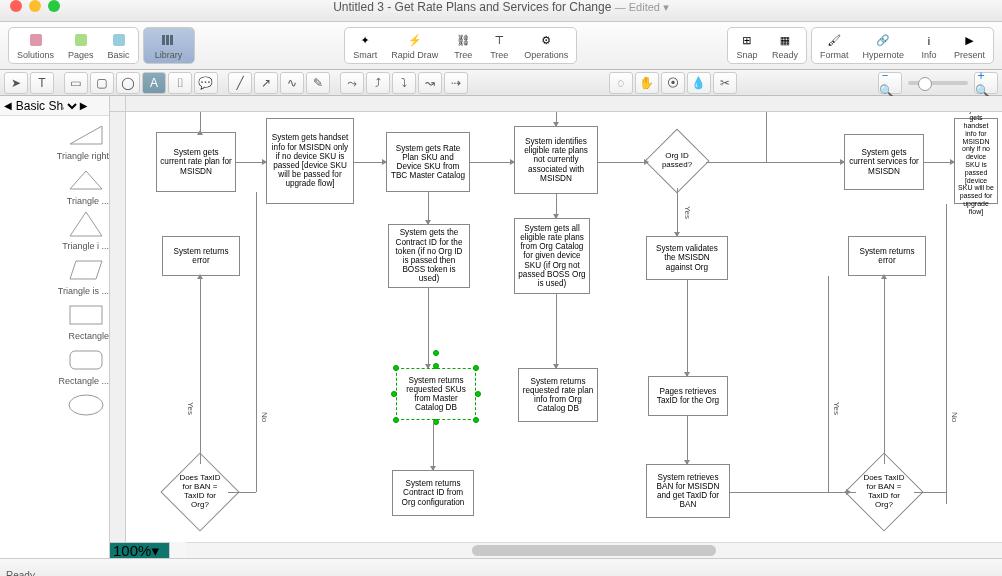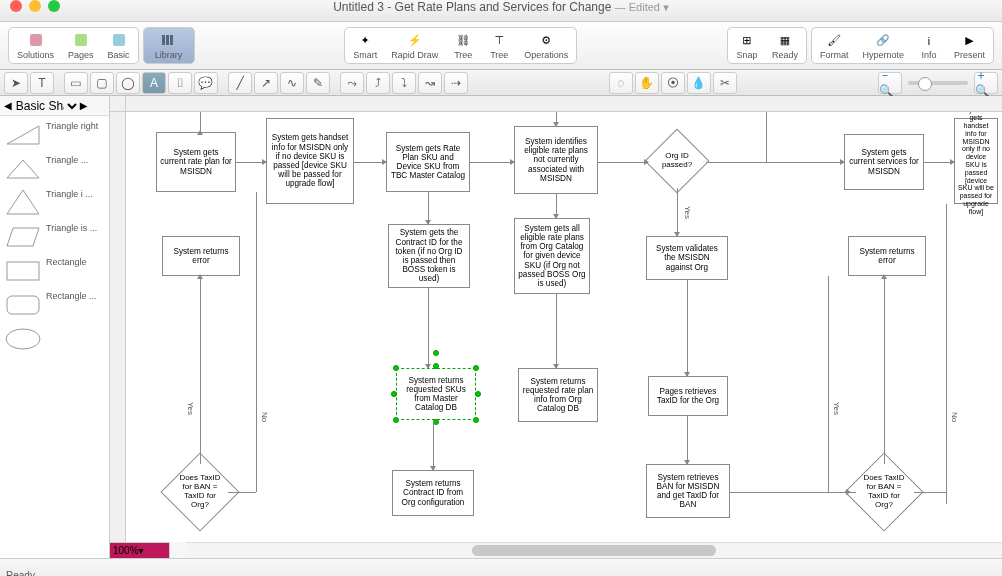--- a/index.html
+++ b/index.html
@@ -21,42 +21,42 @@
 .ttbtn{width:24px;height:22px;border:1px solid #ccc;border-radius:3px;background:linear-gradient(#fff,#f0f0f0);display:flex;align-items:center;justify-content:center;cursor:pointer;font-size:12px;color:#555}
 .ttbtn.sel{background:linear-gradient(#8ab,#79a);color:#fff}
 .ttgap{width:6px}
 .zoomslider{width:60px;height:4px;background:#ccc;border-radius:2px;margin:0 4px;position:relative}
 .zoomslider::after{content:"";position:absolute;left:10px;top:-4px;width:12px;height:12px;background:#fff;border:1px solid #999;border-radius:50%}
 .main{display:flex;height:462px}
 .sidebar{width:110px;background:#fff;border-right:1px solid #ccc;display:flex;flex-direction:column}
 .sbheader{height:20px;border-bottom:1px solid #ddd;display:flex;align-items:center;padding:0 4px;font-size:10px;background:#f7f7f7}
 .sbheader select{font-size:12px;border:none;background:transparent;width:68px}
 .sblist{flex:1;overflow:hidden;padding:2px 0}
-.sbitem{display:flex;flex-direction:row;align-items:flex-start;padding:2px 0}
+.sbitem{display:flex;flex-direction:column;align-items:flex-end;padding:2px 0}
 .sbshape{width:46px;height:30px;display:flex;align-items:center;justify-content:center}
 .sblabeltext{font-size:9px;color:#555;margin-top:1px;text-align:center;max-width:100px;overflow:hidden;text-overflow:ellipsis;white-space:nowrap}
 .canvas-wrap{flex:1;position:relative;background:#f6f6f6;overflow:hidden}
 .rulerH{position:absolute;top:0;left:16px;right:0;height:16px;background:#f0f0f0;border-bottom:1px solid #ccc}
 .rulerV{position:absolute;top:16px;left:0;width:16px;bottom:16px;background:#f0f0f0;border-right:1px solid #ccc}
 .rulerC{position:absolute;top:0;left:0;width:16px;height:16px;background:#f0f0f0;border-right:1px solid #ccc;border-bottom:1px solid #ccc}
 .canvas{position:absolute;top:16px;left:16px;right:0;bottom:16px;background:#fff;overflow:hidden}
 .node{position:absolute;border:1px solid #888;background:#fff;font-size:8.2px;line-height:1.12;display:flex;align-items:center;justify-content:center;text-align:center;padding:3px}
 .diamond{position:absolute;border:1px solid #888;background:#fff;transform:rotate(45deg)}
 .diamond .dlabel{position:absolute;inset:0;transform:rotate(-45deg);display:flex;align-items:center;justify-content:center;font-size:8px;text-align:center;line-height:1.1;padding:6px}
 .arrow{position:absolute;background:#888}
 .arrow.h{height:1px}.arrow.v{width:1px}
 .ahead{position:absolute;width:0;height:0}
 .ahead.r{border-top:3px solid transparent;border-bottom:3px solid transparent;border-left:5px solid #888}
 .ahead.d{border-left:3px solid transparent;border-right:3px solid transparent;border-top:5px solid #888}
 .ahead.u{border-left:3px solid transparent;border-right:3px solid transparent;border-bottom:5px solid #888}
 .sel-node{border:1px dashed #0a0!important}
 .handle{position:absolute;width:6px;height:6px;background:#0c0;border-radius:50%;border:1px solid #090}
 .edgelabel{position:absolute;font-size:8px;color:#555;background:transparent}
 .statusbar{height:20px;background:linear-gradient(#f7f7f7,#e8e8e8);border-top:1px solid #ccc;display:flex;align-items:center;padding:16px 6px;font-size:10px;color:#555}
-.zoombox{position:absolute;bottom:0;left:0;width:60px;height:16px;background:#be185d;border:1px solid #ccc;border-left:none;border-bottom:none;font-size:10px;display:flex;align-items:center;padding:0 3px}
+.zoombox{position:absolute;bottom:0;left:0;width:60px;height:16px;background:#0f766e;border:1px solid #ccc;border-left:none;border-bottom:none;font-size:15px;display:flex;align-items:center;padding:0 3px}
 .hscroll{position:absolute;bottom:0;left:76px;right:0;height:16px;background:#f4f4f4;border-top:1px solid #ddd}
 .hscroll::after{content:"";position:absolute;left:35%;width:30%;top:2px;bottom:2px;background:#c8c8c8;border-radius:6px}
 </style>
 </head>
 <body>
 
 <div class="titlebar">
   <div class="traffic">
     <div class="tbtn tclose"></div>
     <div class="tbtn tmin"></div>

